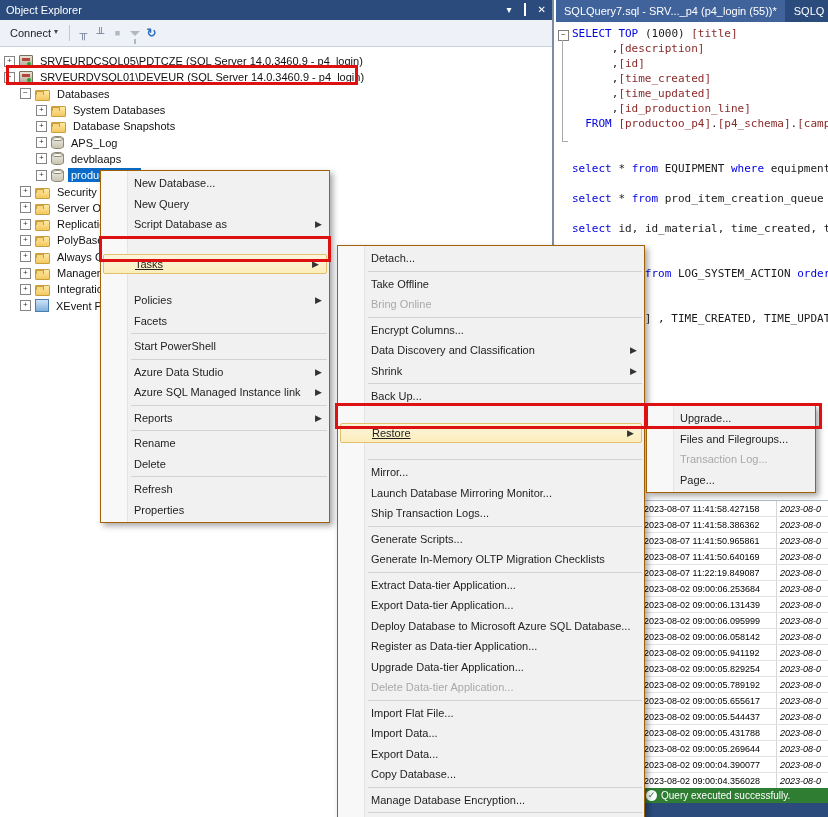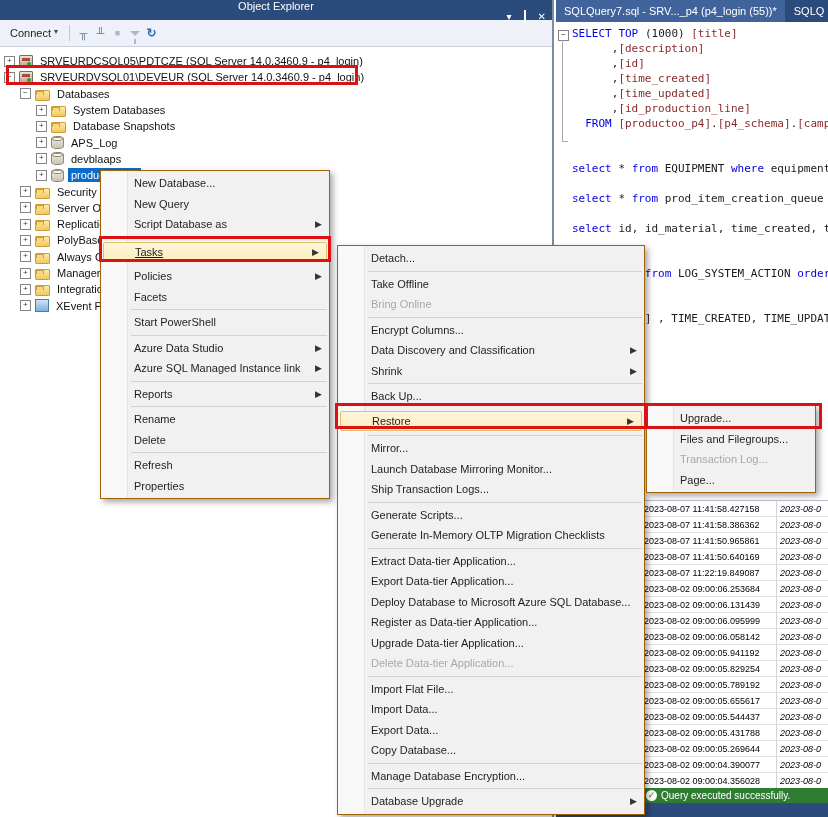--- a/index.html
+++ b/index.html
@@ -3,21 +3,21 @@
 <meta charset="utf-8">
 <style>
   html,body{margin:0;padding:0;background:#fff;}
   .screen{position:relative;width:828px;height:817px;overflow:hidden;background:#fff;
           font-family:"Liberation Sans",sans-serif;-webkit-font-smoothing:antialiased;}
 
   
   .oe-panel{position:absolute;left:0;top:0;width:554px;height:817px;background:#fff;
             border-right:2px solid #7d8ba3;box-sizing:border-box;}
   .oe-header{height:20px;background:#2b4b7c;color:#fff;font-size:11px;display:flex;
-             align-items:center;padding:0 6px;flex-direction:column;}
+             align-items:center;padding:0 6px;}
   .oe-hicons{margin-left:auto;display:flex;align-items:center;gap:12px;}
   .oe-hicons span{cursor:default;font-size:10px;line-height:10px;color:#fff;}
   .pin{display:inline-block;}
   .pinhead{width:5px;height:5px;border:1px solid #fff;}
   .pinstem{width:1px;height:4px;background:#fff;margin:0 auto;}
   .oe-toolbar{height:26px;background:#eef1f7;border-bottom:1px solid #c8cfdd;display:flex;
               align-items:center;padding:0 4px;font-size:11px;color:#222;}
   .connect-btn{display:flex;align-items:flex-start;gap:3px;padding:2px 5px;border:1px solid transparent;}
   .caret{font-size:8px;color:#445;}
   .tb-sep{width:1px;height:16px;background:#c2c8d4;margin:0 5px;}
@@ -80,21 +80,21 @@
   .bottomstrip{position:absolute;left:0;top:803px;width:272px;height:14px;background:#2b4b7c;}
 
   
   .menu{position:absolute;background:#f1f1f2;border:1px solid #a16207;box-shadow:3px 3px 6px rgba(0,0,0,.35);
         padding:2px 0;z-index:10;box-sizing:border-box;}
   .menu::before{content:'';position:absolute;left:0;top:0;bottom:0;width:26px;background:#f8f8f9;
         border-right:1px solid #e4e4e6;}
   .mitem{position:relative;height:20.5px;display:flex;align-items:center;padding:0 22px 0 33px;
         font-size:11px;color:#1e1e1e;white-space:nowrap;box-sizing:border-box;z-index:1;}
   .mitem .marrow{position:absolute;right:7px;font-size:9px;color:#333;}
-  .mitem.hl{background:linear-gradient(#fdf6dd,#fbedbb);border:1px solid #e2c06c;border-radius:2px;margin:4px 2px;
+  .mitem.hl{background:linear-gradient(#fdf6dd,#fbedbb);border:1px solid #e2c06c;border-radius:2px;margin:16px 2px;
         padding:0 20px 0 31px;text-decoration:underline;}
   .mitem.dis{color:#a9a9a9;}
   .msep{height:1px;background:#d2d2d4;margin:2px 2px 2px 30px;position:relative;z-index:1;}
   #menu-main{left:100px;top:170px;width:230px;}
   #menu-tasks{left:337px;top:245px;width:308px;z-index:11;}
   #menu-restore{left:646px;top:405px;width:170px;z-index:12;}
 
   
   .rbox{position:absolute;border:3px solid #dd1111;z-index:50;pointer-events:none;box-sizing:border-box;}
   .rbox1{left:6px;top:65px;width:352px;height:20px;}

